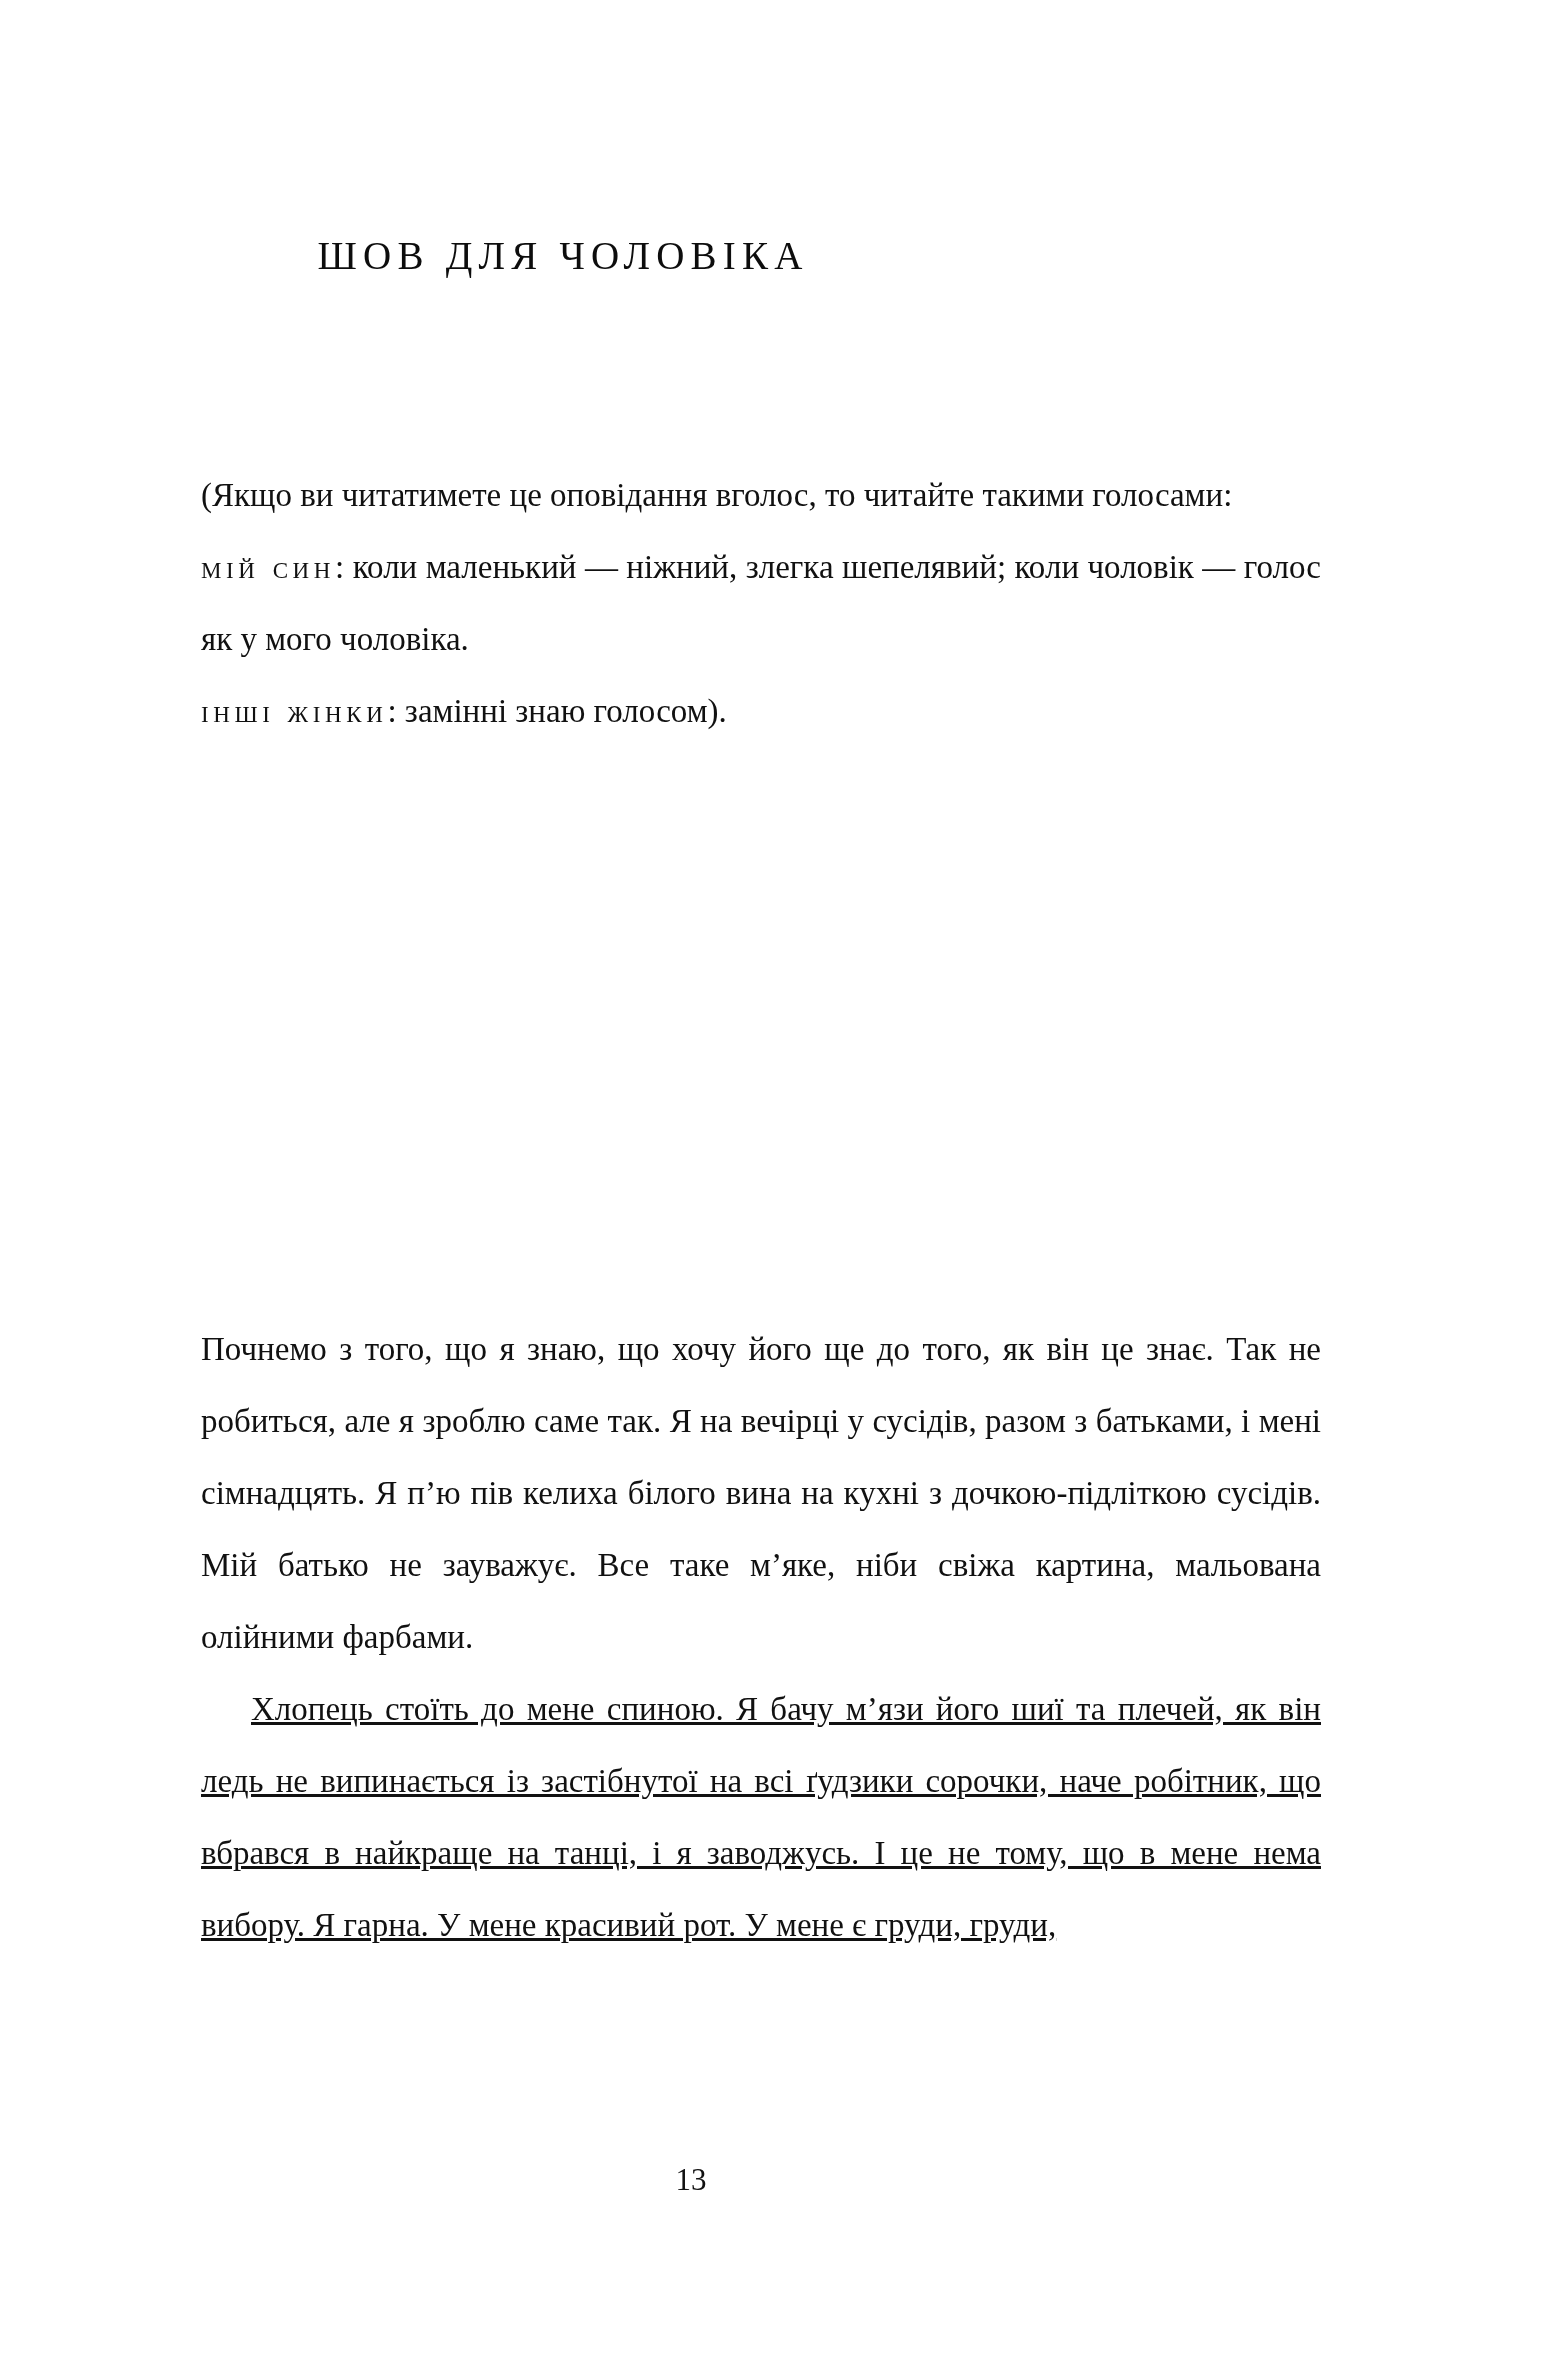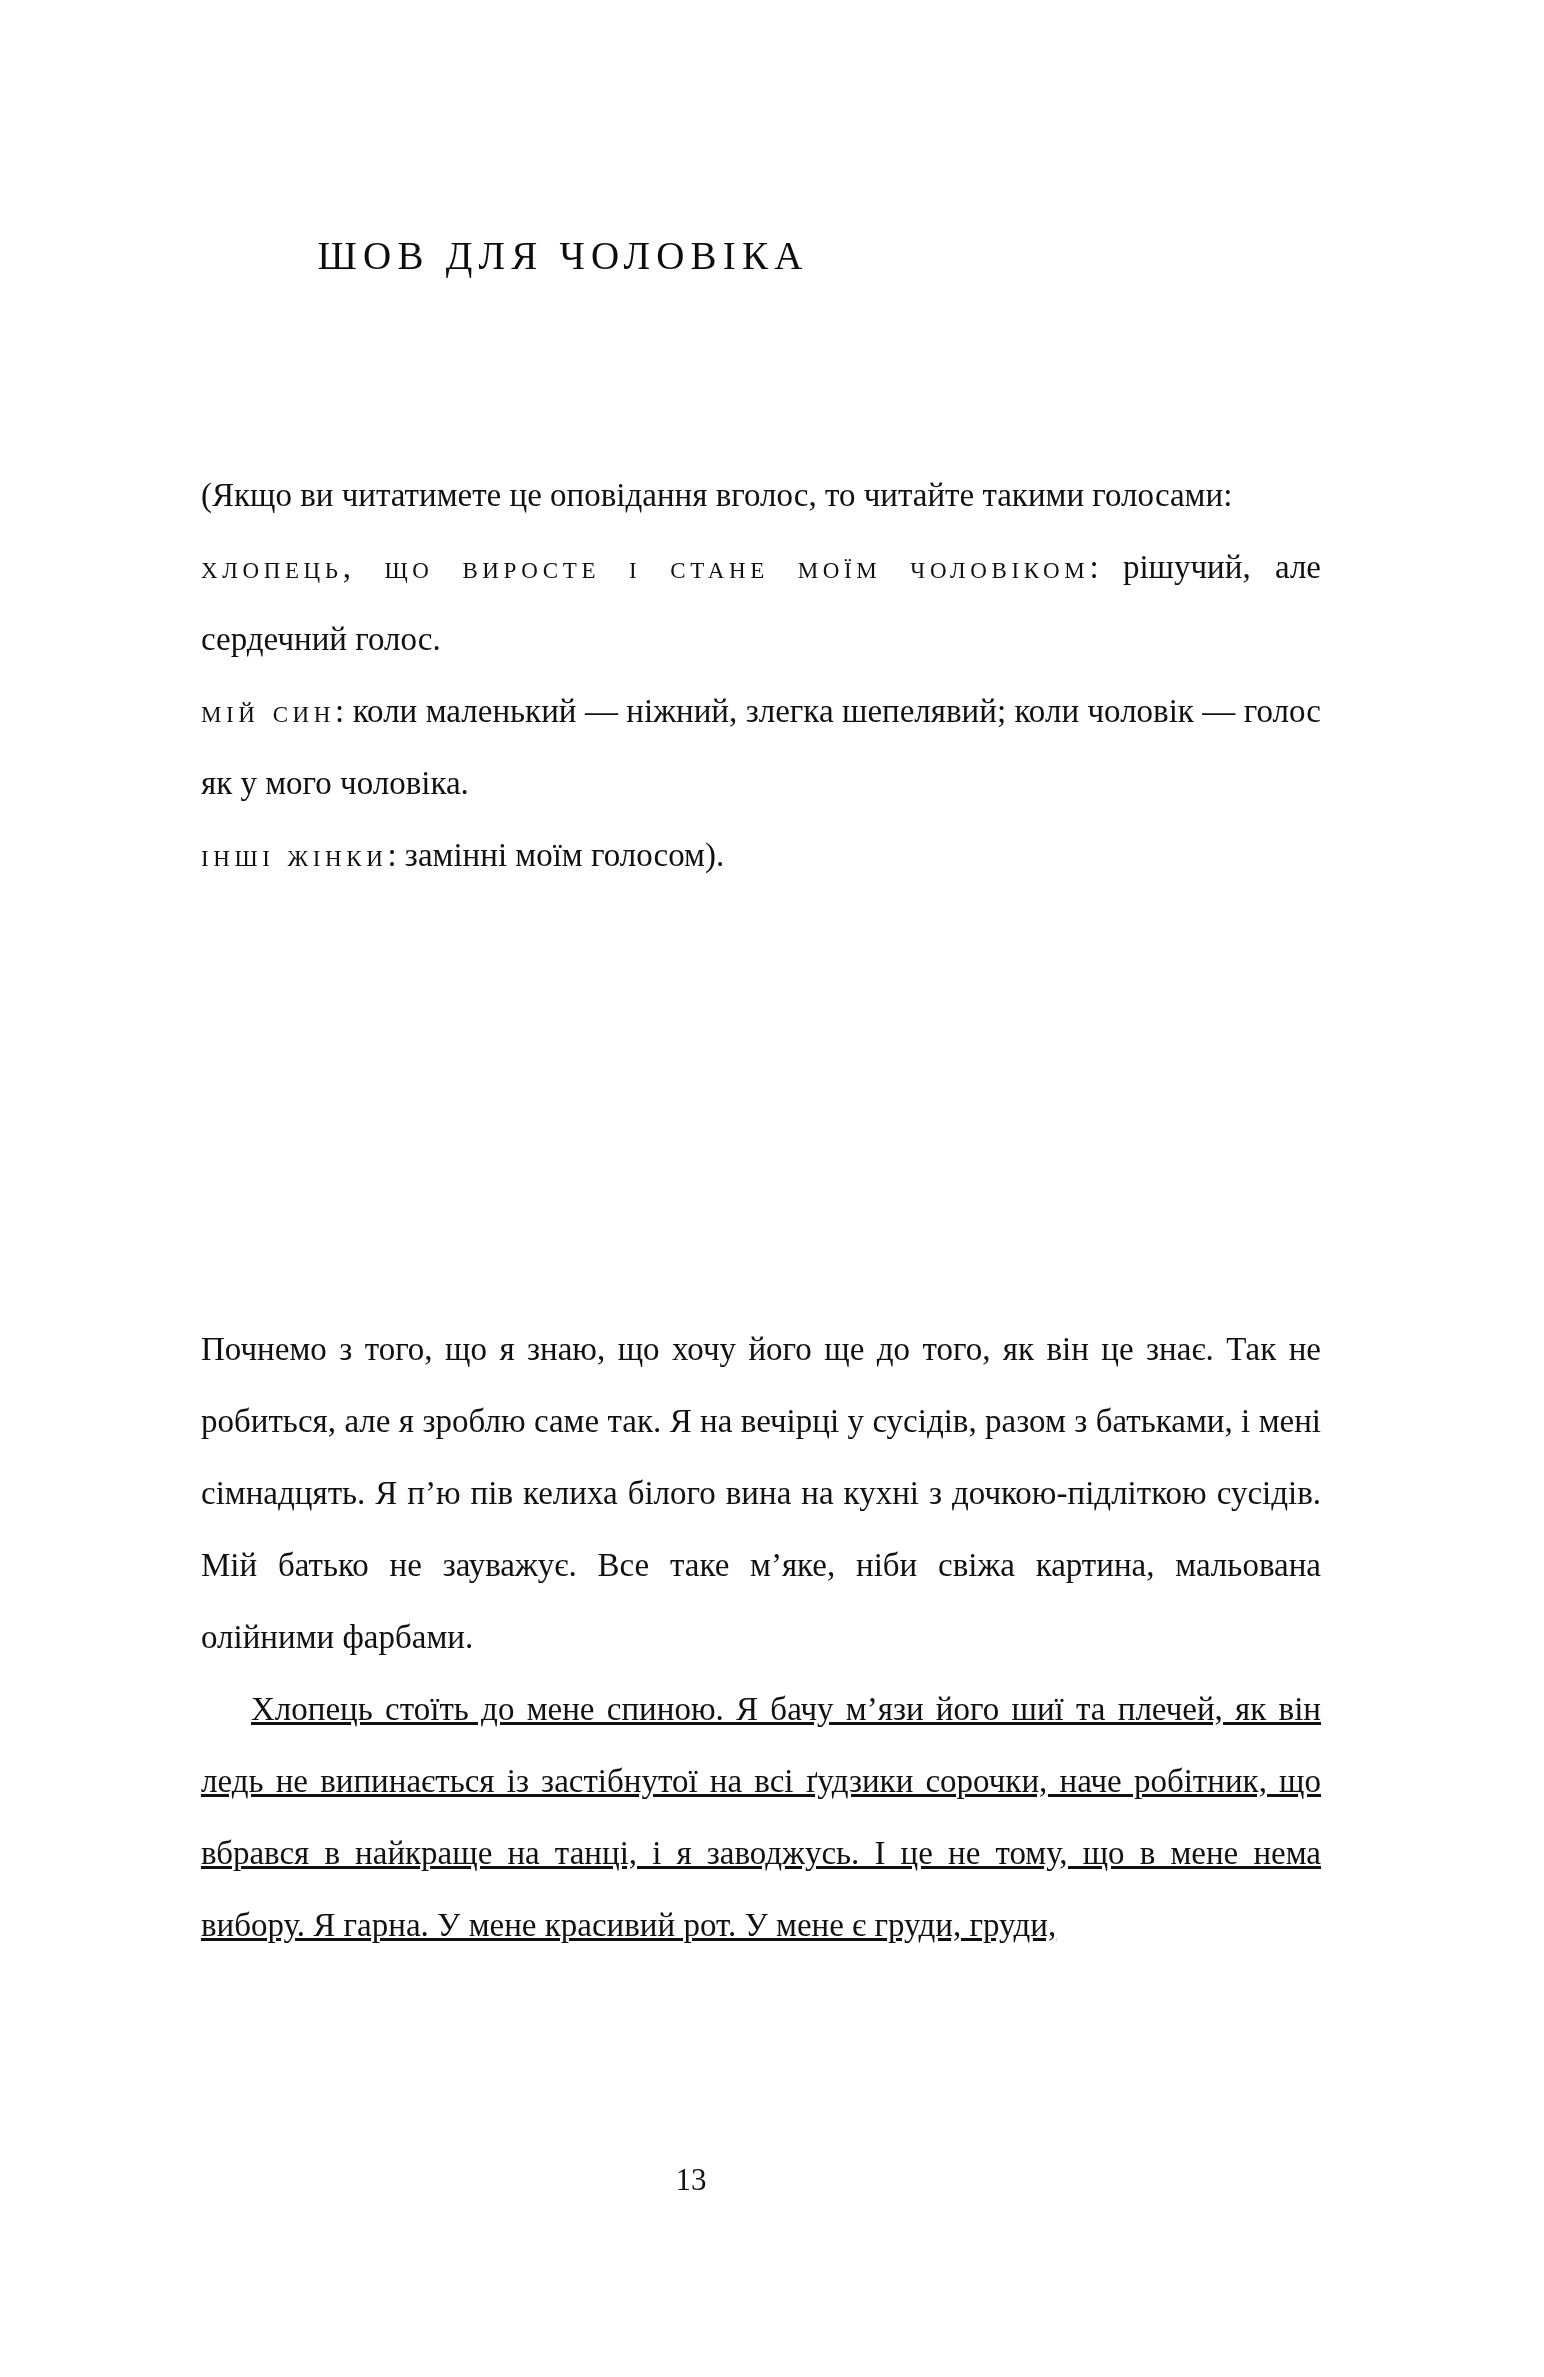--- a/index.html
+++ b/index.html
@@ -108,31 +108,28 @@
 
   <h1 class="story-title">ШОВ ДЛЯ ЧОЛОВІКА</h1>
 
   <div class="content">
 
     <div class="block preamble">
 
       <p class="para">(Якщо ви читатимете це оповідання вголос, то читайте такими голосами:</p>
 
 
-      <p class="cast">
-        <span class="speaker">хлопець, що виросте і стане моїм чоловіком</span><span>: </span><span>рішучий, але сердечний голос.</span>
-      </p>
 
 
       <p class="cast">
         <span class="speaker">мій син</span><span>: </span><span>коли маленький — ніжний, злегка шепелявий; коли чоловік — голос як у мого чоловіка.</span>
       </p>
 
       <p class="cast">
-        <span class="speaker">інші жінки</span><span>: </span><span>замінні моїм голосом).</span>
+        <span class="speaker">інші жінки</span><span>: </span><span>замінні знаю голосом).</span>
       </p>
 
     </div>
 
     <div class="block body">
 
       <p class="para">Почнемо з того, що я знаю, що хочу його ще до того, як він це знає. Так не робиться, але я зроблю саме так. Я на вечірці у сусідів, разом з батьками, і мені сімнадцять. Я п’ю пів келиха білого вина на кухні з дочкою-підліткою сусідів. Мій батько не зауважує. Все таке м’яке, ніби свіжа картина, мальована олійними фарбами.</p>
 
       <p class="para indent">Хлопець стоїть до мене спиною. Я бачу м’язи його шиї та плечей, як він ледь не випинається із застібнутої на всі ґудзики сорочки, наче робітник, що вбрався в найкраще на танці, і я заводжусь. І це не тому, що в мене нема вибору. Я гарна. У мене красивий рот. У мене є груди, груди,</p>
 

